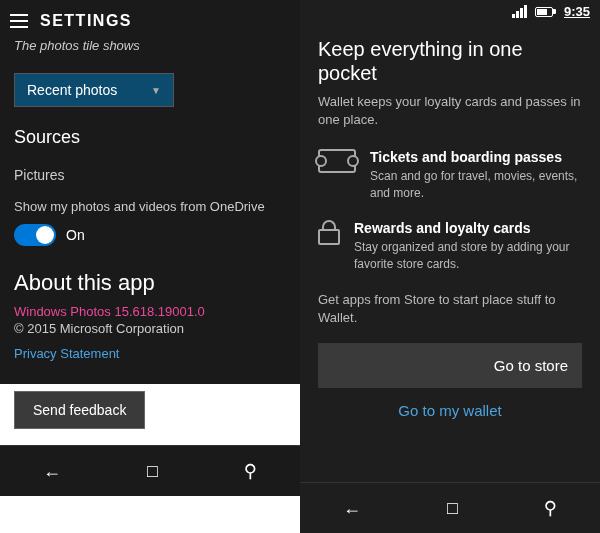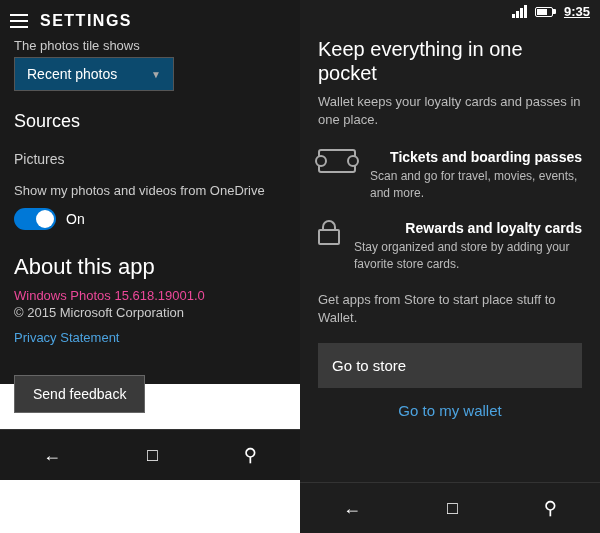--- a/index.html
+++ b/index.html
@@ -50,21 +50,22 @@
     }
 
     .left-content {
       padding: 0 14px;
       flex: 1;
     }
 
     .photos-tile-label {
       font-size: 13px;
       color: #cccccc;
-      margin-bottom: 4px;
+      margin-bottom: 20px;
+      font-style: italic;
     }
 
     .dropdown-container {
       margin-bottom: 20px;
     }
 
     .dropdown {
       background: #0c4a6e;
       border: 1px solid #555;
       color: #ffffff;
@@ -323,21 +324,20 @@
       align-items: center;
       justify-content: center;
     }
 
     .feature-text {}
     .feature-name {
       font-size: 14px;
       font-weight: 600;
       color: #ffffff;
       margin-bottom: 3px;
-      text-align: right;
     }
     .feature-desc {
       font-size: 12px;
       color: #bbbbbb;
       line-height: 1.4;
     }
 
     .store-prompt {
       font-size: 13px;
       color: #bbbbbb;
@@ -346,21 +346,21 @@
     }
 
     .go-to-store-btn {
       background: #3a3a3a;
       color: #ffffff;
       border: none;
       padding: 14px;
       font-size: 15px;
       cursor: pointer;
       width: 100%;
-      text-align: left;
+      text-align: right;
       margin-bottom: 14px;
       display: block;
     }
 
     .go-to-wallet-link {
       font-size: 15px;
       color: #4ca3e0;
       text-decoration: none;
       display: block;
       text-align: center;

